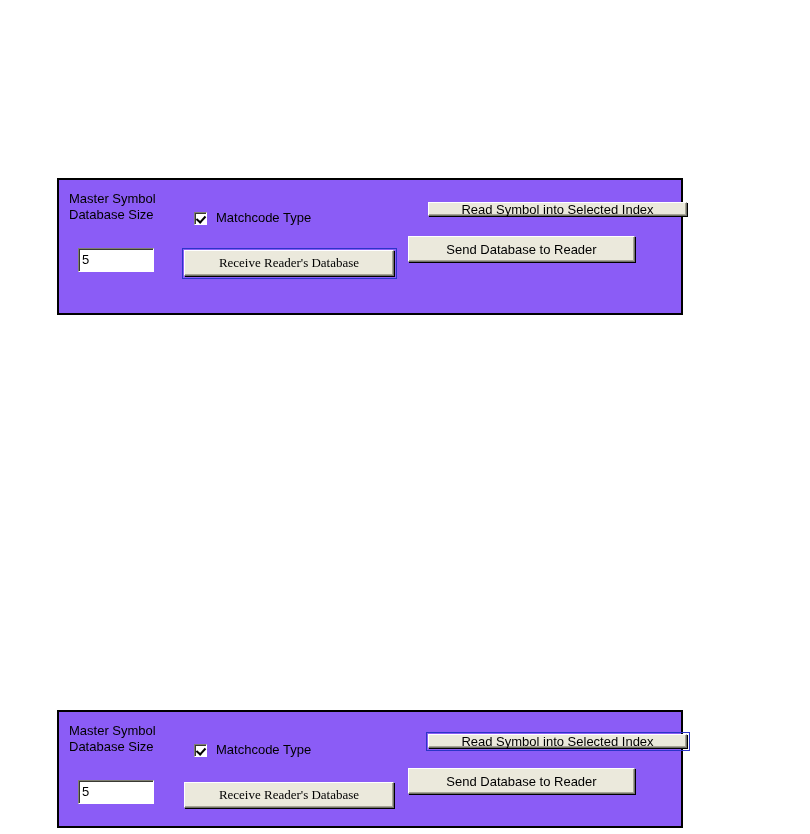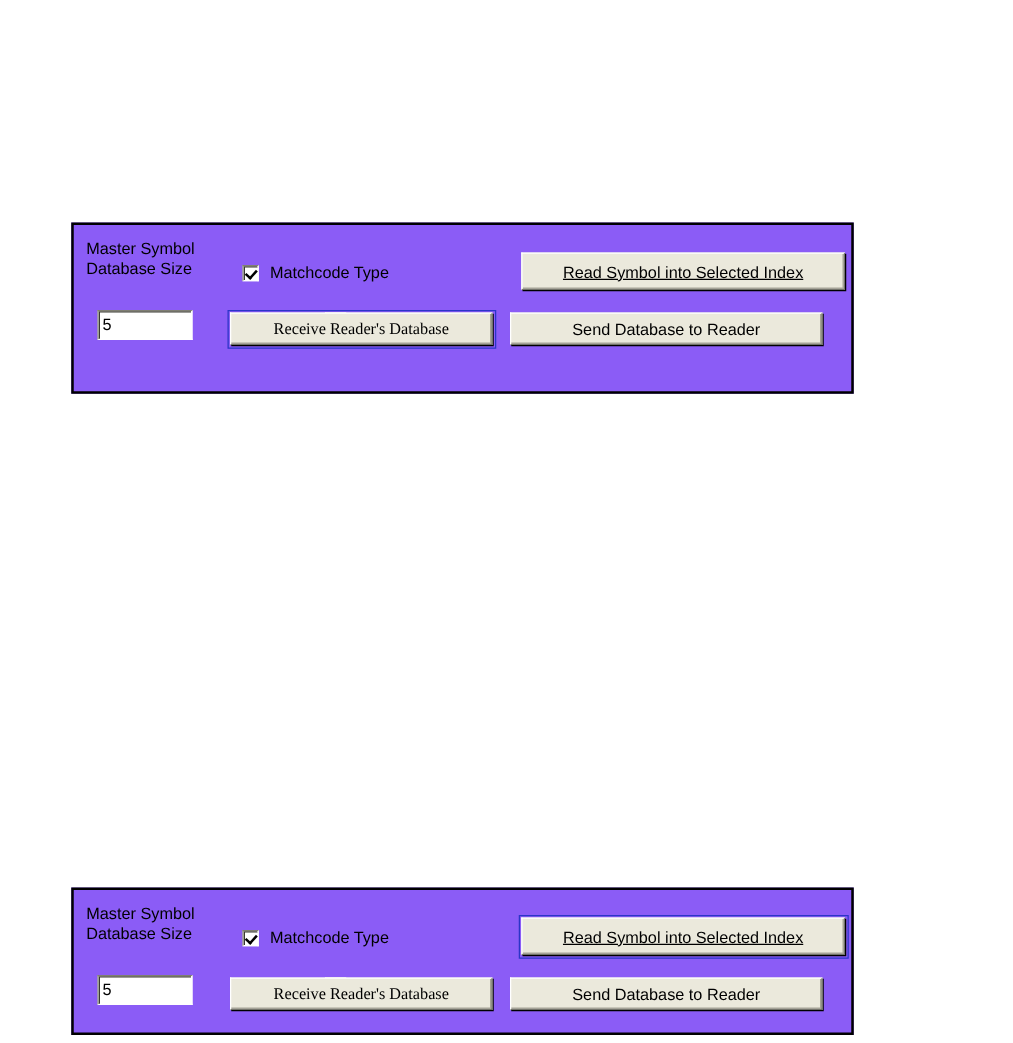--- a/index.html
+++ b/index.html
@@ -159,22 +159,22 @@
     content: "";
     position: absolute;
     left: -3px;
     top: -3px;
     right: -4px;
     bottom: -4px;
     border: 1px solid #2b35c8;
     pointer-events: none;
   }
 
-  .btn-read   { left: 358px; top: 22px; width: 259px; height: 30px; text-decoration: underline; }
-  .btn-send   { left: 349px; top: 70px; width: 250px; height: 26px; }
+  .btn-read   { left: 369px; top: 22px; width: 259px; height: 14px; }
+  .btn-send   { left: 349px; top: 56px; width: 227px; height: 26px; }
   .btn-recv   { left: 125px; top: 70px; width: 210px; height: 26px; font-family: Liberation Serif, serif; }
 </style>
 </head>
 <body>
 
 <div class="panel" id="panel-1">
 
   <div class="size-label">Master Symbol
 Database Size</div>
 

